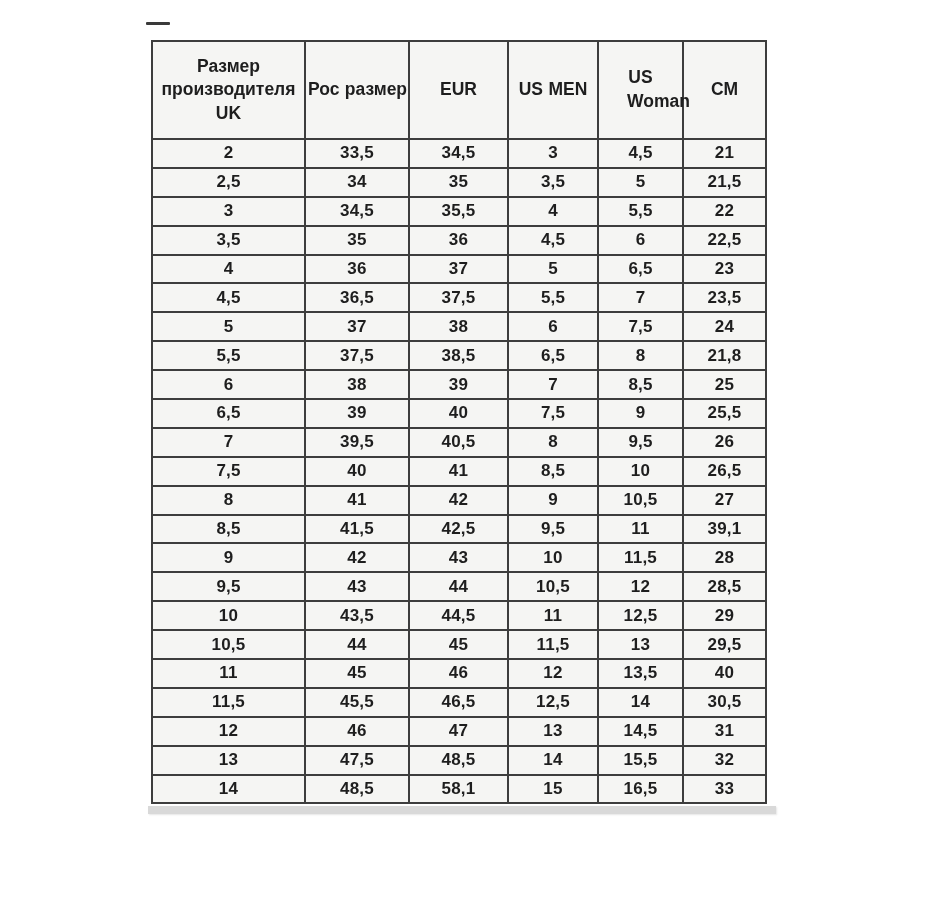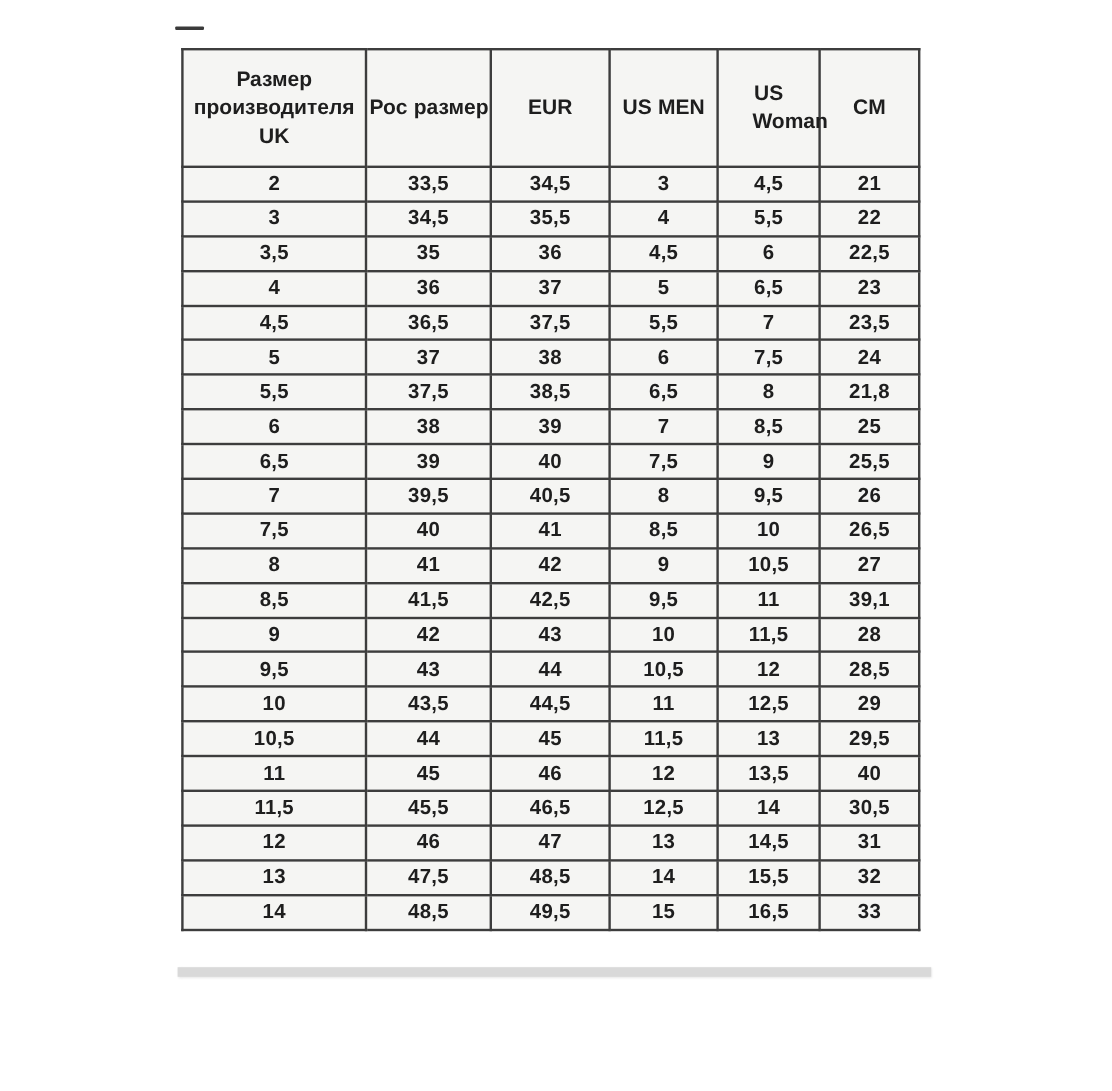--- a/index.html
+++ b/index.html
@@ -93,20 +93,28 @@
   <tbody>
       <tr>
         <td>2</td>
         <td>33,5</td>
         <td>34,5</td>
         <td>3</td>
         <td>4,5</td>
         <td>21</td>
       </tr>
       <tr>
+        <td>2,5</td>
+        <td>34</td>
+        <td>35</td>
+        <td>3,5</td>
+        <td>5</td>
+        <td>21,5</td>
+      </tr>
+      <tr>
         <td>3</td>
         <td>34,5</td>
         <td>35,5</td>
         <td>4</td>
         <td>5,5</td>
         <td>22</td>
       </tr>
       <tr>
         <td>3,5</td>
         <td>35</td>
@@ -255,21 +263,21 @@
         <td>13</td>
         <td>47,5</td>
         <td>48,5</td>
         <td>14</td>
         <td>15,5</td>
         <td>32</td>
       </tr>
       <tr>
         <td>14</td>
         <td>48,5</td>
-        <td>49,5</td>
+        <td>58,1</td>
         <td>15</td>
         <td>16,5</td>
         <td>33</td>
       </tr>
     </tbody>
 </table>
 
 <div class="table-shadow"></div>
 
 </body></html>

